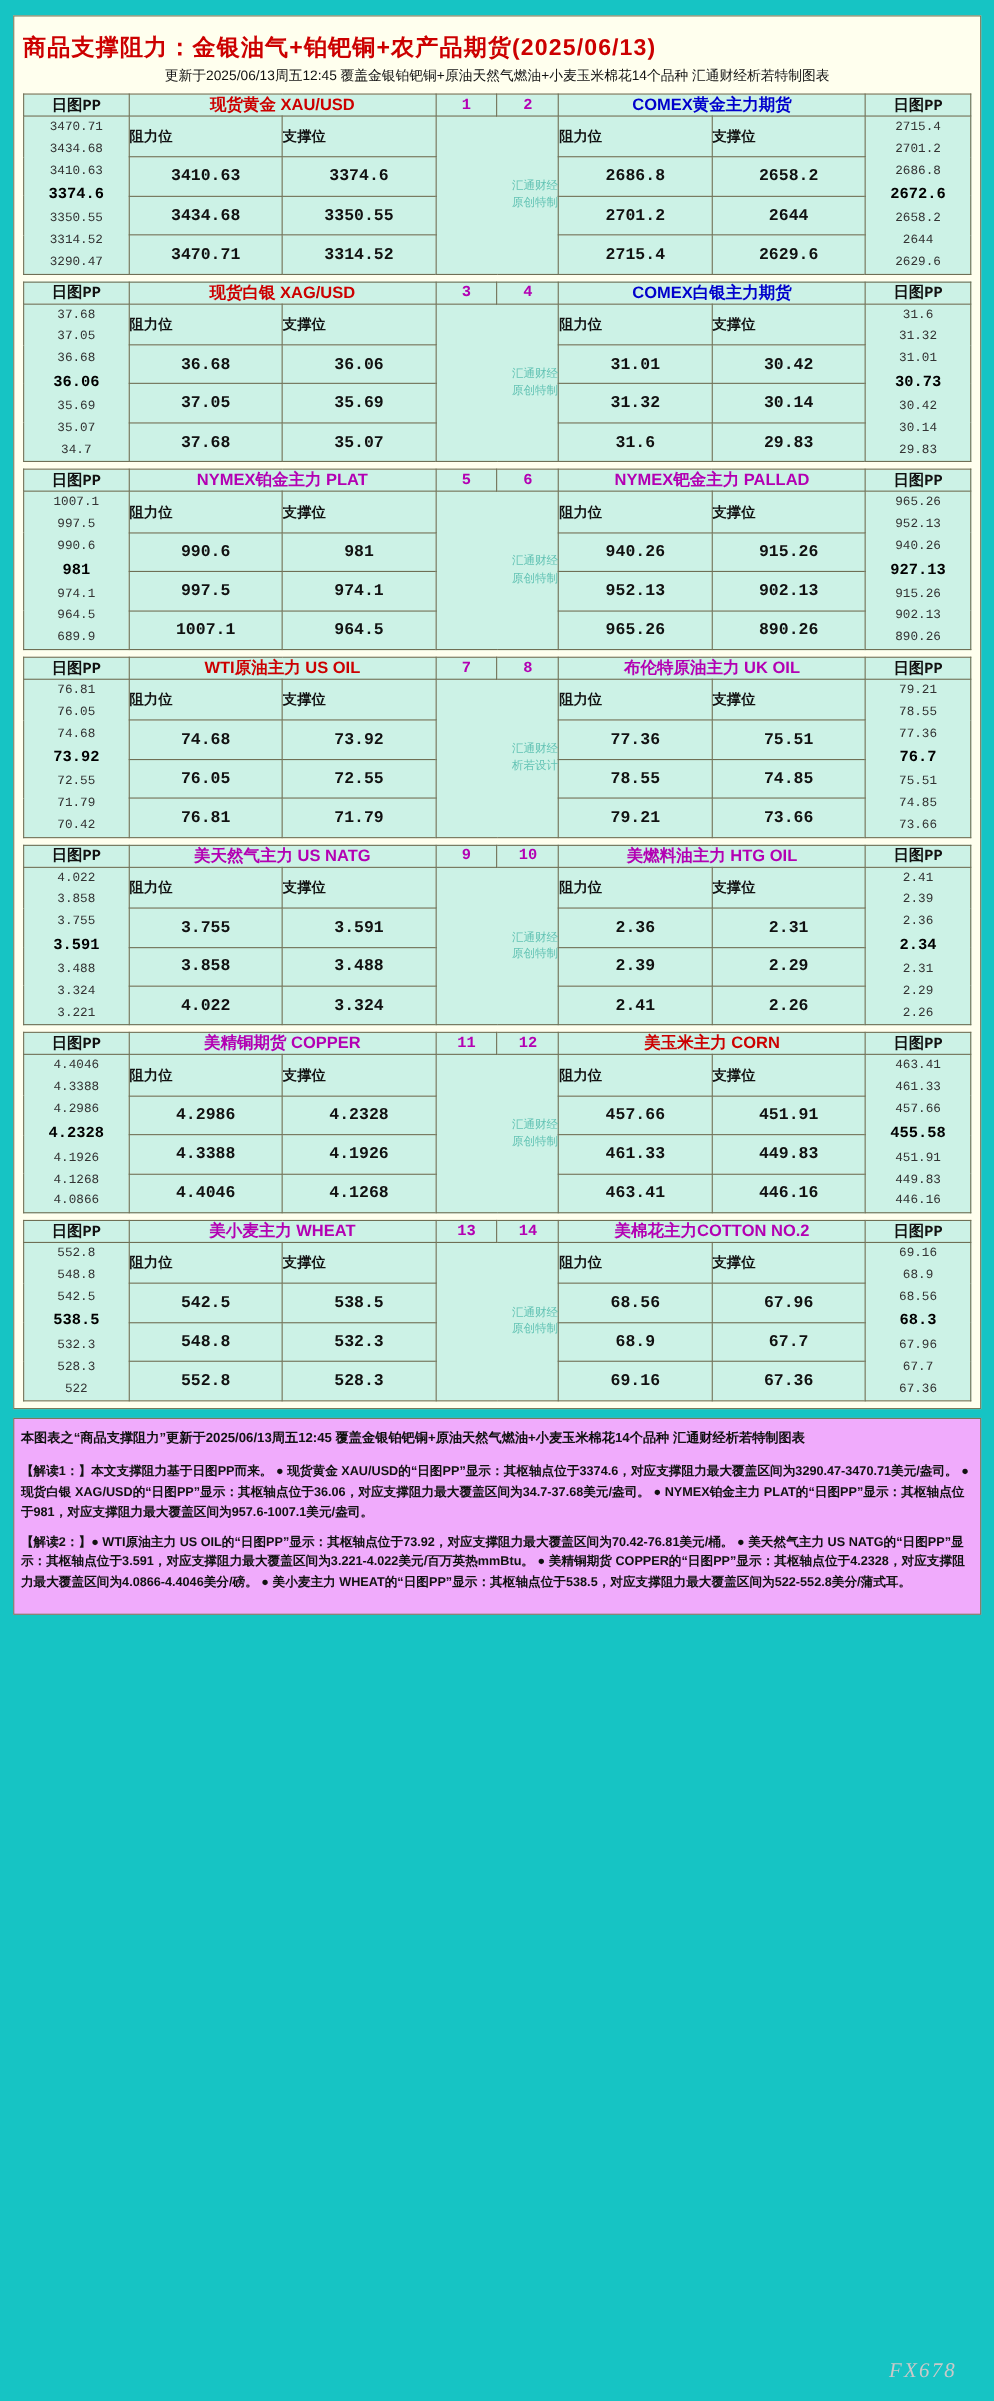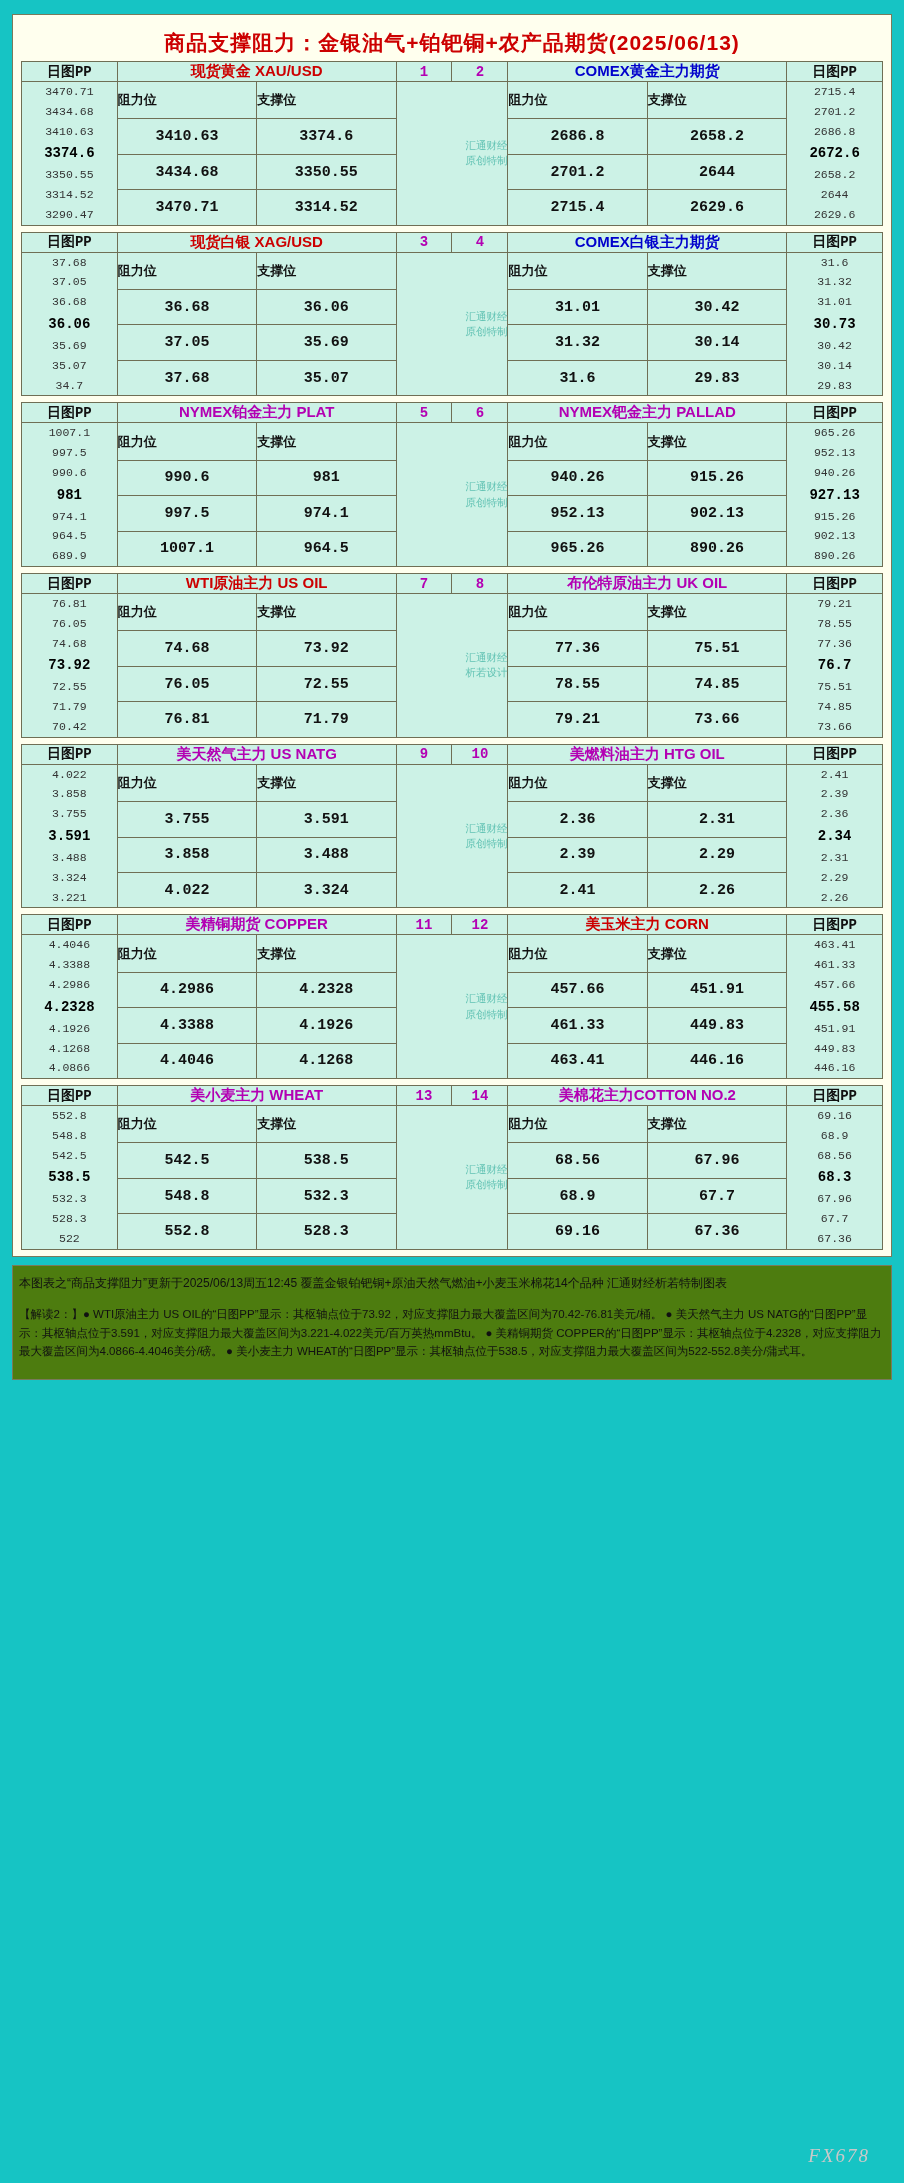--- a/index.html
+++ b/index.html
@@ -17,21 +17,21 @@
     background:#16c4c4;
     position:relative;
   }
   .sheet{
     background:#ffffee;
     border:1px solid #7a7a5a;
     box-sizing:border-box;
     padding:8px 8px 6px 8px;
   }
   .title{
-    text-align:center;
+    text-align:left;
     color:#cc0000;
     font-weight:bold;
     font-size:21px;
     letter-spacing:1px;
     padding:6px 0 4px 0;
   }
   .subtitle{
     text-align:center;
     color:#111;
     font-size:12.5px;
@@ -118,42 +118,44 @@
   }
   .notes{
     font-size:11.5px;
     color:#111;
     line-height:1.62;
     padding:6px 6px 10px 6px;
     text-align:left;
   }
   .notes p{margin:0 0 8px 0;}
   .footwrap{
-    background:#4d7c0f;
+    background:#f0abfc;
     border:1px solid #7a7a5a;
     margin-top:8px;
+    font-weight:bold;
   }
   .sig{
     position:absolute;
     right:34px;
     bottom:16px;
     font-size:19px;
     color:#c9c9c9;
     font-family:"Liberation Serif","DejaVu Serif",serif;
     letter-spacing:2px;
     font-style:italic;
   }
   .spacer{height:6px;}
 </style>
 </head>
 <body>
 
 <div class="page">
   <div class="sheet">
     <div class="title">商品支撑阻力：金银油气+铂钯铜+农产品期货(2025/06/13)</div>
+    <div class="subtitle">更新于2025/06/13周五12:45  覆盖金银铂钯铜+原油天然气燃油+小麦玉米棉花14个品种  汇通财经析若特制图表</div>
     <div id="blocks">
         <table class="blocktbl">
           <tbody>
             <tr>
               <td style="width:9.5%" class="pphdr">日图PP</td>
               <td style="width:28%" colspan="2" class="instname red">现货黄金 XAU/USD</td>
               <td style="width:5.5%" class="numcell">1</td>
               <td style="width:5.5%" class="numcell">2</td>
               <td style="width:28%" colspan="2" class="instname blue">COMEX黄金主力期货</td>
               <td style="width:9.5%" class="pphdr">日图PP</td>
@@ -559,18 +561,19 @@
               <td class="cell">67.36</td>
             </tr>
           </tbody>
         </table>
       </div>
   </div>
 
   <div class="footwrap">
     <div class="footline">本图表之“商品支撑阻力”更新于2025/06/13周五12:45  覆盖金银铂钯铜+原油天然气燃油+小麦玉米棉花14个品种  汇通财经析若特制图表</div>
     <div class="notes">
+      <p>【解读1：】本文支撑阻力基于日图PP而来。 ● 现货黄金 XAU/USD的“日图PP”显示：其枢轴点位于3374.6，对应支撑阻力最大覆盖区间为3290.47-3470.71美元/盎司。 ● 现货白银 XAG/USD的“日图PP”显示：其枢轴点位于36.06，对应支撑阻力最大覆盖区间为34.7-37.68美元/盎司。 ● NYMEX铂金主力 PLAT的“日图PP”显示：其枢轴点位于981，对应支撑阻力最大覆盖区间为957.6-1007.1美元/盎司。</p>
       <p>【解读2：】● WTI原油主力 US OIL的“日图PP”显示：其枢轴点位于73.92，对应支撑阻力最大覆盖区间为70.42-76.81美元/桶。 ● 美天然气主力 US NATG的“日图PP”显示：其枢轴点位于3.591，对应支撑阻力最大覆盖区间为3.221-4.022美元/百万英热mmBtu。 ● 美精铜期货 COPPER的“日图PP”显示：其枢轴点位于4.2328，对应支撑阻力最大覆盖区间为4.0866-4.4046美分/磅。 ● 美小麦主力 WHEAT的“日图PP”显示：其枢轴点位于538.5，对应支撑阻力最大覆盖区间为522-552.8美分/蒲式耳。</p>
     </div>
   </div>
 
   <div class="sig">FX678</div>
 </div>
 
 </body></html>

